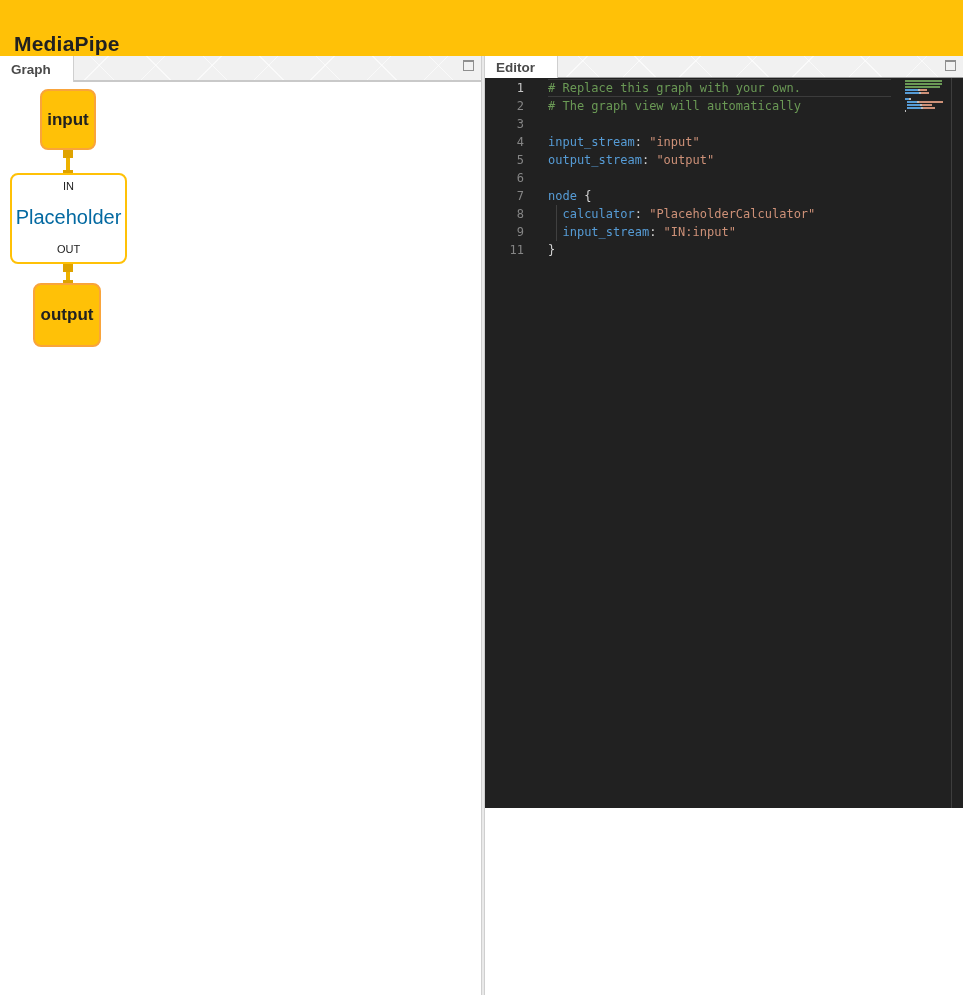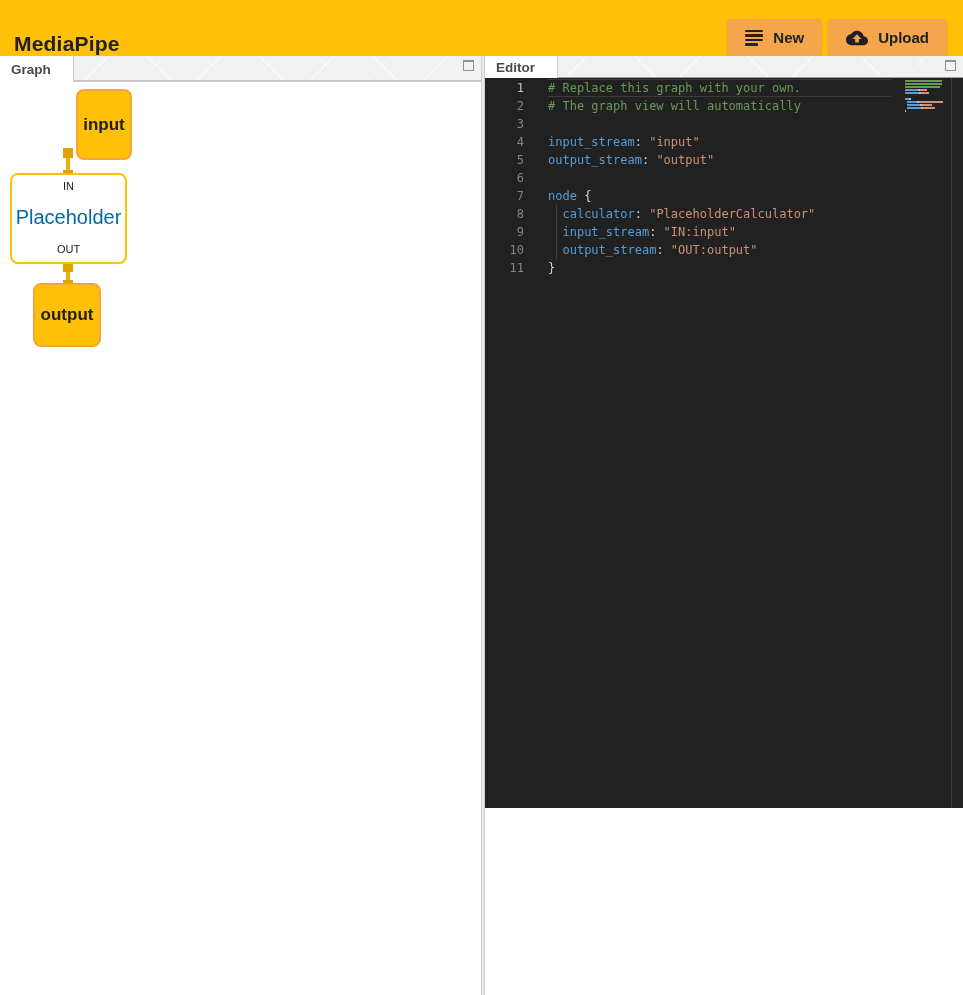--- a/index.html
+++ b/index.html
@@ -70,21 +70,21 @@
   }
   .gnode.calculator {
     background:#fff; border:2px solid var(--node-fill,#FFC107);
     display:flex; flex-direction:column; align-items:center; justify-content:space-between;
     padding:5px 0 7px 0;
   }
   .port-label { font-size:11px; color:#212121; }
   .calc-title { font-size:20px; color:#0369a1; font-weight:500; }
   .gport { position:absolute; width:10px; height:10px; background:var(--port-color,#DFA300); }
   .gedge { position:absolute; width:4px; background:var(--edge-color,#EDB200); }
-  .node-input { left:40px; top:7px; width:56px; height:71px;margin-left:36px; }
+  .node-input { left:40px; top:7px; width:56px; height:61px; }
   .node-placeholder { left:10px; top:91px; width:117px; height:91px; }
   .node-output { left:33px; top:201px; width:68px; height:64px; }
 
   
   .editor {
     flex:1; min-height:0; background:var(--editor-bg,#212121); position:relative;
     font-family:"DejaVu Sans Mono", monospace; font-size:12px; overflow:hidden; cursor:text;
   }
   .lines { padding-top:1px; margin-right:72px; }
   .line { display:flex; height:18px; line-height:18px; white-space:pre; }
@@ -108,39 +108,20 @@
   
   .feedback-body { height:187px; flex:0 0 187px; background:#fff; }
 </style>
 </head>
 <body>
 
 <div class="app">
 
   <div class="header">
     <div class="app-title">MediaPipe</div>
-    <div class="header-buttons">
-      <button class="hdr-btn">
-        <span class="subject-icon">
-            <i></i>
-            <i></i>
-            <i></i>
-            <i></i>
-          </span>
-        <span>New</span>
-      </button>
-      <button class="hdr-btn">
-        <span class="cloud-icon">
-          <svg width="22" height="18" viewBox="0 0 24 18">
-              <path fill="#212121" d="M19.35 7.04C18.67 3.59 15.64 1 12 1 9.11 1 6.6 2.64 5.35 5.04 2.34 5.36 0 7.91 0 11c0 3.31 2.69 6 6 6h13c2.76 0 5-2.24 5-5 0-2.64-2.05-4.78-4.65-4.96zM14 10v4h-4v-4H7l5-5 5 5h-3z"></path>
-            </svg>
-        </span>
-        <span>Upload</span>
-      </button>
-    </div>
   </div>
 
   <div class="main">
 
     <div class="left-panel">
       <div class="tab-row graph-tabs">
         <div class="tab">
           <span>Graph</span>
         </div>
         <span class="win-icon"></span>
@@ -183,21 +164,20 @@
         <div class="lines" id="editor-lines">
             <div class="line current"><span class="ln">1</span><span class="lc"><span class="tok-comment"># Replace this graph with your own.</span></span></div>
             <div class="line"><span class="ln">2</span><span class="lc"><span class="tok-comment"># The graph view will automatically</span></span></div>
             <div class="line"><span class="ln">3</span></div>
             <div class="line"><span class="ln">4</span><span class="lc"><span class="tok-key">input_stream</span><span class="tok-plain">: </span><span class="tok-string">"input"</span></span></div>
             <div class="line"><span class="ln">5</span><span class="lc"><span class="tok-key">output_stream</span><span class="tok-plain">: </span><span class="tok-string">"output"</span></span></div>
             <div class="line"><span class="ln">6</span><span class="lc"></span></div>
             <div class="line"><span class="ln">7</span><span class="lc"><span class="tok-key">node</span><span class="tok-plain"> {</span></span></div>
             <div class="line guide"><span class="ln">8</span><span class="lc"><span class="tok-ws">  </span><span class="tok-key">calculator</span><span class="tok-plain">: </span><span class="tok-string">"PlaceholderCalculator"</span></span></div>
             <div class="line guide"><span class="ln">9</span><span class="lc"><span class="tok-ws">  </span><span class="tok-key">input_stream</span><span class="tok-plain">: </span><span class="tok-string">"IN:input"</span></span></div>
-            <div class="line guide"><span class="ln">10</span><span class="lc"><span class="tok-ws">  </span><span class="tok-key">output_stream</span><span class="tok-plain">: </span><span class="tok-string">"OUT:output"</span></span></div>
             <div class="line"><span class="ln">11</span><span class="lc"><span class="tok-plain">}</span></span></div>
           </div>
         <div class="minimap" id="minimap">
             <div class="mm-row">
               <span class="mm-seg" style="width: 36.75px; background: rgb(106, 153, 85);"></span>
             </div>
             <div class="mm-row">
               <span class="mm-seg" style="width: 36.75px; background: rgb(106, 153, 85);"></span>
             </div>
             <div class="mm-row">

